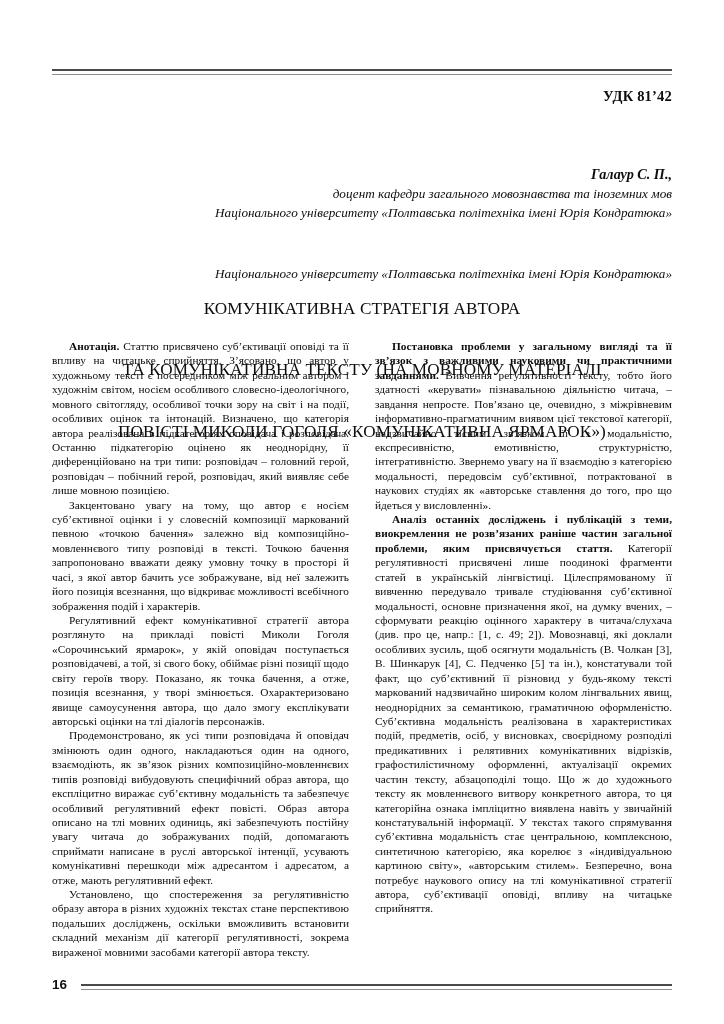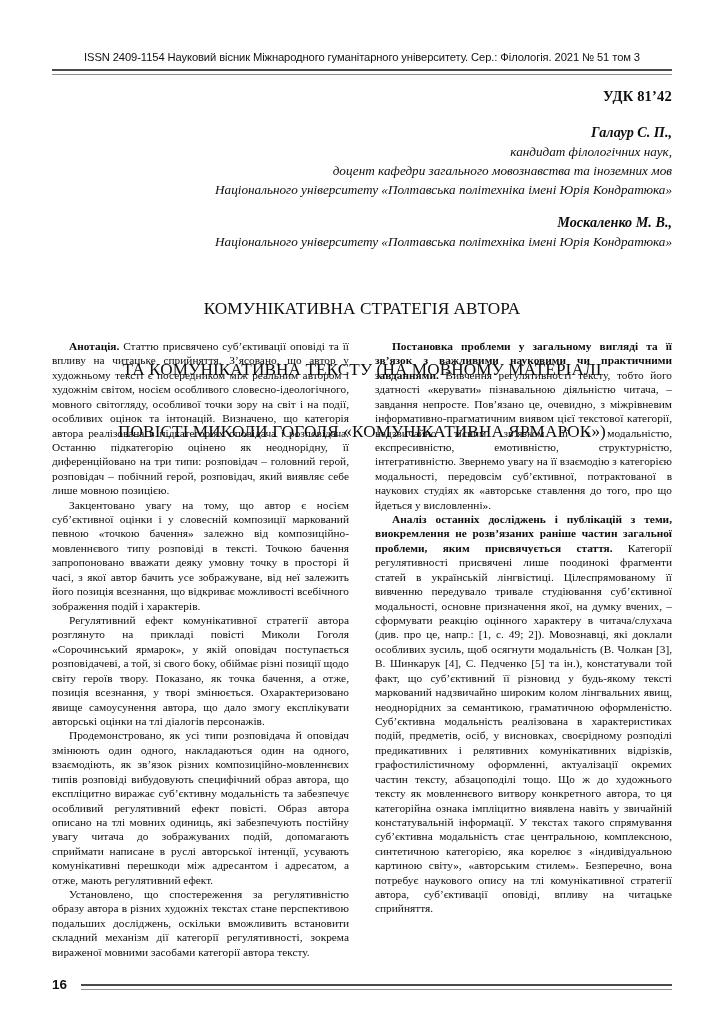--- a/index.html
+++ b/index.html
@@ -60,21 +60,21 @@
   }
 
   
   .authors {
     position: absolute;
     top: 122px;
     right: 52px;
     width: 600px;
     text-align: right;
   }
-  .author-block { margin-bottom: 12px; }
+  .author-block { margin-bottom: 12px; margin-top: 42px; }
   .author-block:last-child { margin-bottom: 0; }
   .author-name {
     font-size: 14.2px;
     font-weight: bold;
     font-style: italic;
     line-height: 1.42;
   }
   .author-line {
     font-size: 13.2px;
     font-style: italic;
@@ -141,36 +141,31 @@
     height: 3px;
     border-top: 2px solid #4a4a4a;
     border-bottom: 1px solid #8e8e8e;
   }
 </style>
 </head>
 <body>
 
 <div class="page">
 
-  <div class="runhead">
-    <span class="runhead-text">ISSN 2409-1154 Науковий вісник Міжнародного гуманітарного університету. Сер.: Філологія. 2021 № 51 том 3</span>
-  </div>
   <div class="rule-top"></div>
 
   <div class="udc">УДК 81’42</div>
 
   <div class="authors">
     <div class="author-block">
       <div class="author-name">Галаур С. П.,</div>
-      <div class="author-line">кандидат філологічних наук,</div>
       <div class="author-line">доцент кафедри загального мовознавства та іноземних мов</div>
       <div class="author-line">Національного університету «Полтавська політехніка імені Юрія Кондратюка»</div>
     </div>
     <div class="author-block">
-      <div class="author-name">Москаленко М. В.,</div>
       <div class="author-line">Національного університету «Полтавська політехніка імені Юрія Кондратюка»</div>
     </div>
   </div>
 
   <div class="title">
     <span class="title-line">КОМУНІКАТИВНА СТРАТЕГІЯ АВТОРА</span>
     <span class="title-line">ТА КОМУНІКАТИВНА ТЕКСТУ (НА МОВНОМУ МАТЕРІАЛІ</span>
     <span class="title-line">ПОВІСТІ МИКОЛИ ГОГОЛЯ «КОМУНІКАТИВНА ЯРМАРОК»)</span>
   </div>
 

